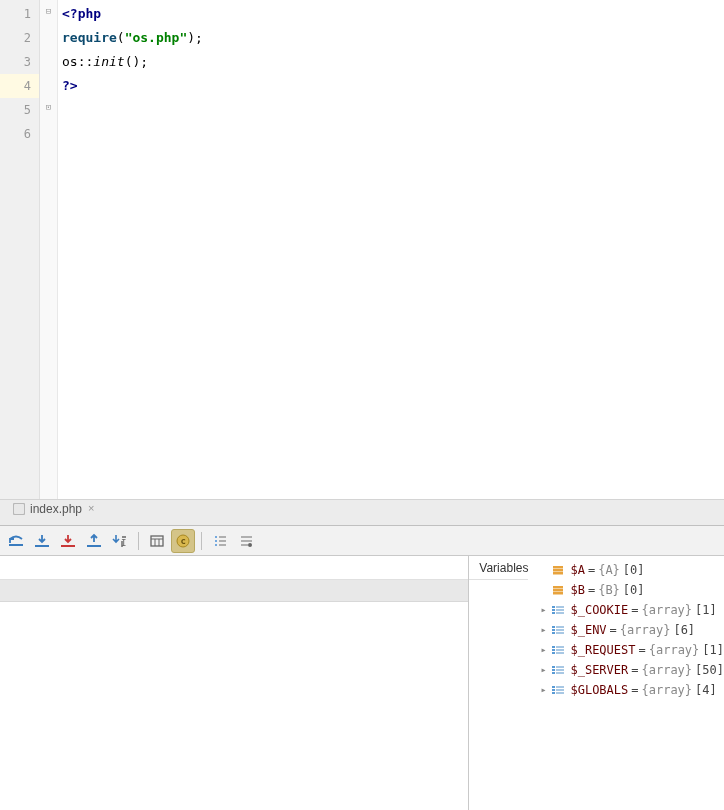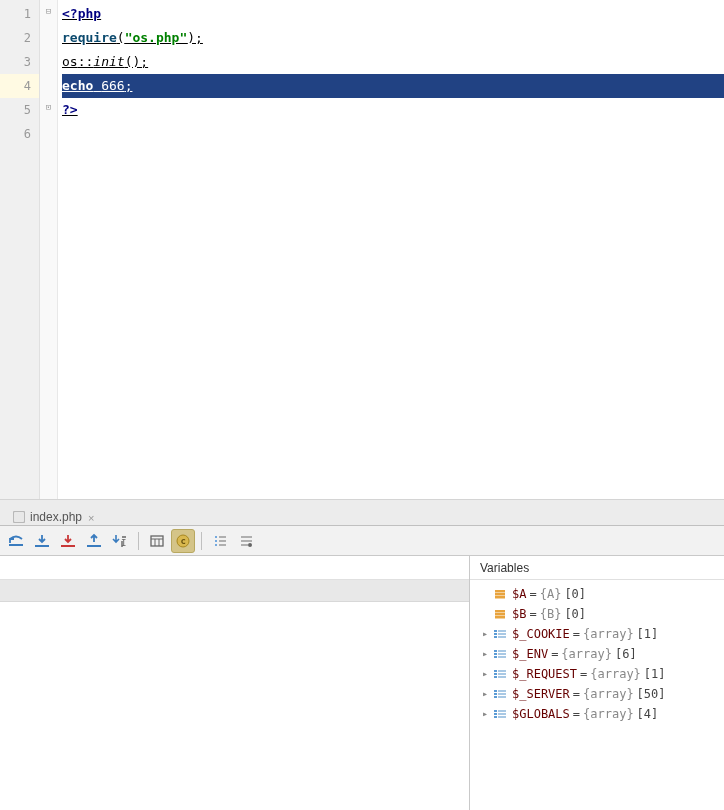--- a/index.html
+++ b/index.html
@@ -6,48 +6,48 @@
 body { font-family: Menlo, Monaco, Consolas, monospace; font-size: 13px; background: #fff; width: 724px; height: 810px; overflow: hidden; display: flex; flex-direction: column; }
 
 .editor-area { display: flex; height: 500px; border-bottom: 1px solid #d4d4d4; }
 .gutter { width: 40px; background: #f0f0f0; border-right: 1px solid #e0e0e0; padding-top: 2px; }
 .gutter-line { height: 24px; line-height: 24px; text-align: right; padding-right: 8px; color: #999; font-size: 12px; }
 .fold-gutter { width: 18px; background: #f9f9f9; border-right: 1px solid #e8e8e8; padding-top: 2px; position: relative; }
 .fold-mark { position: absolute; left: 3px; width: 11px; height: 11px; font-size: 9px; color: #999; line-height: 11px; text-align: center; }
 .fold-top { top: 6px; }
 .fold-bottom { top: 102px; }
 .code-area { flex: 1; padding-top: 2px; padding-left: 4px; }
-.code-line { height: 24px; line-height: 24px; white-space: pre; text-decoration: underline; }
+.code-line { height: 24px; line-height: 24px; white-space: pre; }
 .code-line.highlighted { background: #214283; color: #fff; }
 .code-line.highlighted .kw, .code-line.highlighted .num { color: #fff; }
 .current-line-bg { background: #fffae3; }
 .kw { color: #0c4a6e; font-weight: bold; }
 .str { color: #008000; font-weight: bold; }
 .fn { font-style: italic; color: #000; }
 .tag { color: #000080; font-weight: bold; }
 .num { color: #0000ff; }
 .punct { color: #000; }
 
 .tab-bar { height: 26px; background: #ececec; border-bottom: 1px solid #c0c0c0; display: flex; align-items: center; padding-left: 4px; }
-.tab { display: flex; align-items: flex-end; gap: 4px; padding: 0 8px; height: 22px; font-size: 12px; color: #555; font-family: -apple-system, Arial, sans-serif; }
+.tab { display: flex; align-items: flex-start; gap: 4px; padding: 0 8px; height: 22px; font-size: 12px; color: #555; font-family: -apple-system, Arial, sans-serif; }
 .tab-icon { width: 14px; height: 14px; display: inline-block; }
 .tab-close { color: #999; font-size: 11px; cursor: pointer; margin-left: 2px; }
 
 .toolbar { height: 30px; background: #f2f2f2; border-bottom: 1px solid #c9c9c9; display: flex; align-items: center; padding-left: 4px; gap: 2px; }
 .tb-btn { width: 24px; height: 24px; display: flex; align-items: center; justify-content: center; cursor: pointer; border-radius: 3px; }
 .tb-btn.active { background: #d4c488; border: 1px solid #b8a860; }
 .tb-sep { width: 1px; height: 18px; background: #c0c0c0; margin: 0 4px; }
 
 .bottom-panel { flex: 1; display: flex; }
 .left-panel { width: 470px; border-right: 1px solid #c9c9c9; display: flex; flex-direction: column; }
 .left-panel-header { height: 24px; background: #fff; border-bottom: 1px solid #e0e0e0; }
 .left-panel-body { flex: 1; }
 .left-panel-row { height: 22px; background: #e8e8e8; border-bottom: 1px solid #d8d8d8; }
 
-.right-panel { flex: 1; display: flex; flex-direction: column; }
+.right-panel { flex: 1; display: flex; flex-direction: row; }
 .panel-title { height: 24px; line-height: 24px; padding-left: 10px; font-size: 12px; color: #333; font-family: -apple-system, Arial, sans-serif; border-bottom: 1px solid #e0e0e0; }
 .var-list { padding: 4px 0; }
 .var-row { height: 20px; line-height: 20px; display: flex; align-items: center; padding-left: 8px; font-size: 12px; font-family: Menlo, monospace; }
 .expand-arrow { width: 14px; color: #888; font-size: 10px; text-align: center; }
 .var-icon { width: 16px; height: 16px; margin-right: 4px; display: flex; align-items: center; justify-content: center; }
 .var-name { color: #660000; font-weight: normal; }
 .var-eq { color: #444; margin: 0 3px; }
 .var-type { color: #888; }
 .var-size { color: #444; margin-left: 3px; }
 
@@ -66,21 +66,20 @@
     <div class="gutter-line">6</div>
   </div>
   <div class="fold-gutter">
     <span class="fold-mark fold-top">⊟</span>
     <span class="fold-mark fold-bottom">⊡</span>
   </div>
   <div class="code-area">
     <div class="code-line"><span class="tag">&lt;?php</span></div>
     <div class="code-line"><span class="kw">require</span><span class="punct">(</span><span class="str">"os.php"</span><span class="punct">);</span></div>
     <div class="code-line"><span>os</span><span class="punct">::</span><span class="fn">init</span><span class="punct">();</span></div>
-    <div class="code-line highlighted"><span class="kw">echo</span><span> </span><span class="num">666</span><span>;</span></div>
     <div class="code-line"><span class="tag">?&gt;</span></div>
     <div class="code-line"></div>
   </div>
 </div>
 
 <div class="tab-bar">
   <div class="tab">
     <span class="tab-icon">
       <svg viewBox="0 0 14 14">
           <rect x="1" y="1" width="12" height="12" fill="#b8b8b8" rx="1"></rect>

